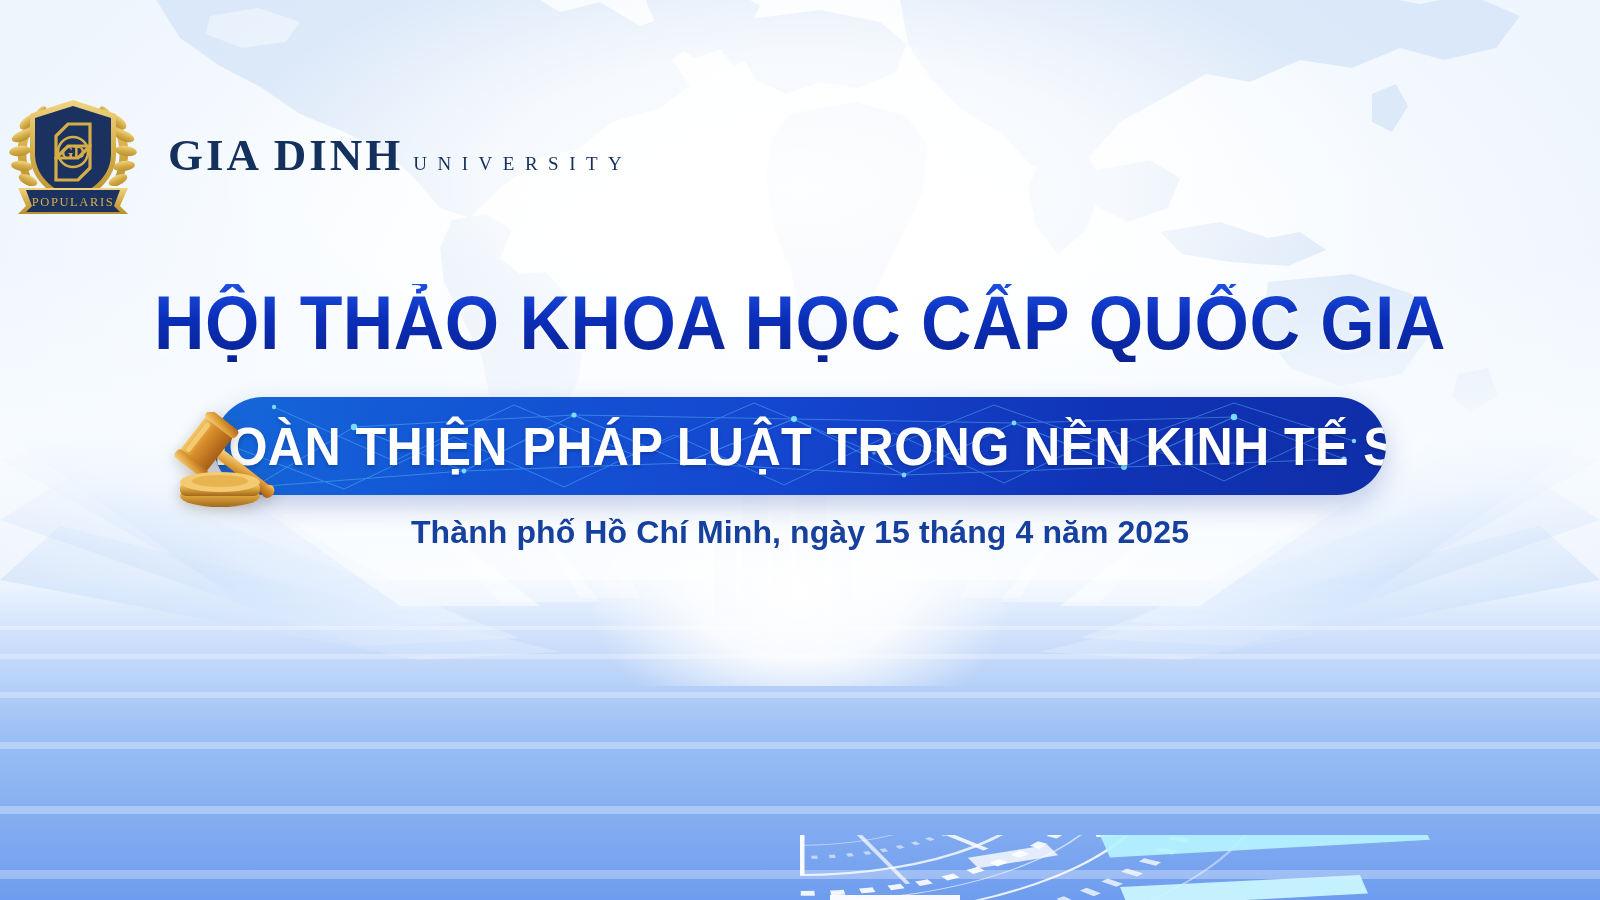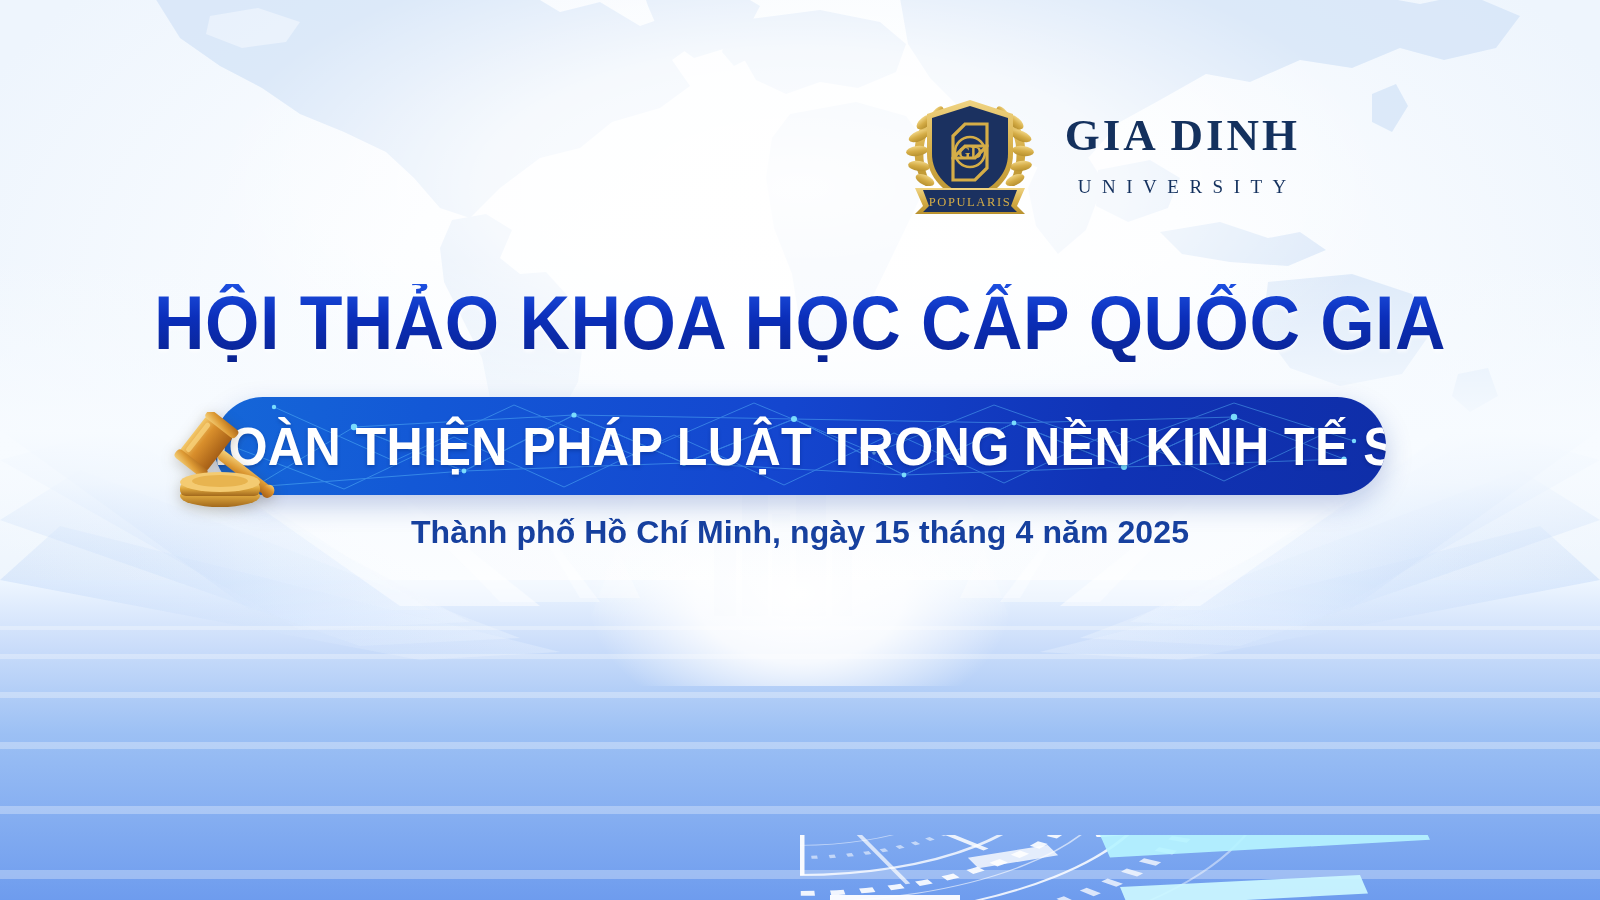--- a/index.html
+++ b/index.html
@@ -48,25 +48,25 @@
   .vanish-glow {
     position:absolute; left:50%; top:26px; transform:translateX(-50%);
     width:420px; height:230px;
     background:radial-gradient(ellipse at 50% 60%, rgba(255,255,255,1) 0%, rgba(255,255,255,.85) 35%, rgba(255,255,255,0) 72%);
     pointer-events:none;
   }
 
   
   .logo-row {
     position:absolute; left:0; top:88px; width:1300px;
-    display:flex; align-items:center; justify-content:flex-end; gap:22px;
+    display:flex; align-items:center; justify-content:flex-start; gap:22px;
     z-index:6;
   }
   .crest { width:146px; height:128px; display:block; }
-  .wordmark { display:flex; flex-direction:column; align-items:center; margin-top:6px; }
+  .wordmark { display:flex; flex-direction:row; align-items:center; margin-top:6px; }
   .wm-main {
     font-family:"Liberation Serif", serif;
     font-size:45px; font-weight:700; letter-spacing:3px;
     color:#14315e; line-height:1;
   }
   .wm-sub {
     font-family:"Liberation Serif", serif;
     font-size:19px; font-weight:400; letter-spacing:10.5px;
     color:#14315e; margin-top:18px; padding-left:10px;
   }

